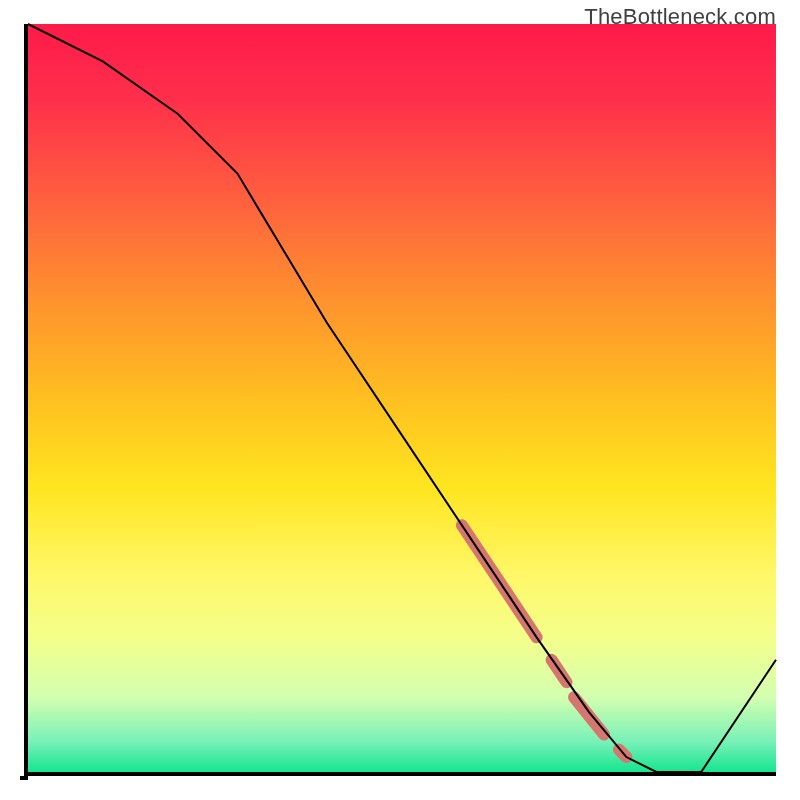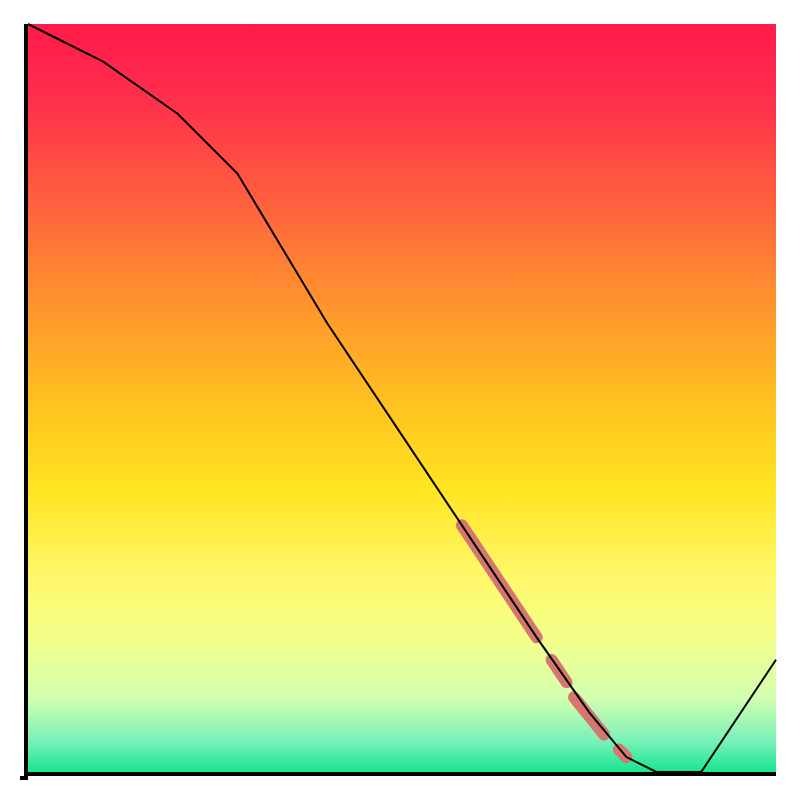--- a/index.html
+++ b/index.html
@@ -68,20 +68,21 @@
   }
 </style>
 </head>
 <body>
 
 <div class="chart-container">
 
   <div class="plot-area"></div>
   <div class="origin-tick"></div>
 
+  <div class="watermark">TheBottleneck.com</div>
 
   <svg class="curve" viewBox="0 0 100 100" preserveAspectRatio="none">
     <g id="highlight-group">
         <line x1="58" y1="67" x2="68" y2="82" stroke="#d5776e" stroke-width="12" stroke-linecap="round" vector-effect="non-scaling-stroke"></line>
         <line x1="70" y1="85" x2="72" y2="88" stroke="#d5776e" stroke-width="12" stroke-linecap="round" vector-effect="non-scaling-stroke"></line>
         <line x1="73" y1="90" x2="77" y2="95" stroke="#d5776e" stroke-width="12" stroke-linecap="round" vector-effect="non-scaling-stroke"></line>
         <line x1="79" y1="97" x2="80" y2="98" stroke="#d5776e" stroke-width="12" stroke-linecap="round" vector-effect="non-scaling-stroke"></line>
       </g>
     <path id="main-curve" fill="none" stroke="#000000" stroke-width="2" vector-effect="non-scaling-stroke" d="M0.00 0.00 L10.00 5.00 L20.00 12.00 L28.00 20.00 L40.00 40.00 L50.00 55.00 L60.00 70.00 L68.00 82.00 L75.00 92.00 L80.00 98.00 L84.00 100.00 L90.00 100.00 L100.00 85.00"></path>
   </svg>

